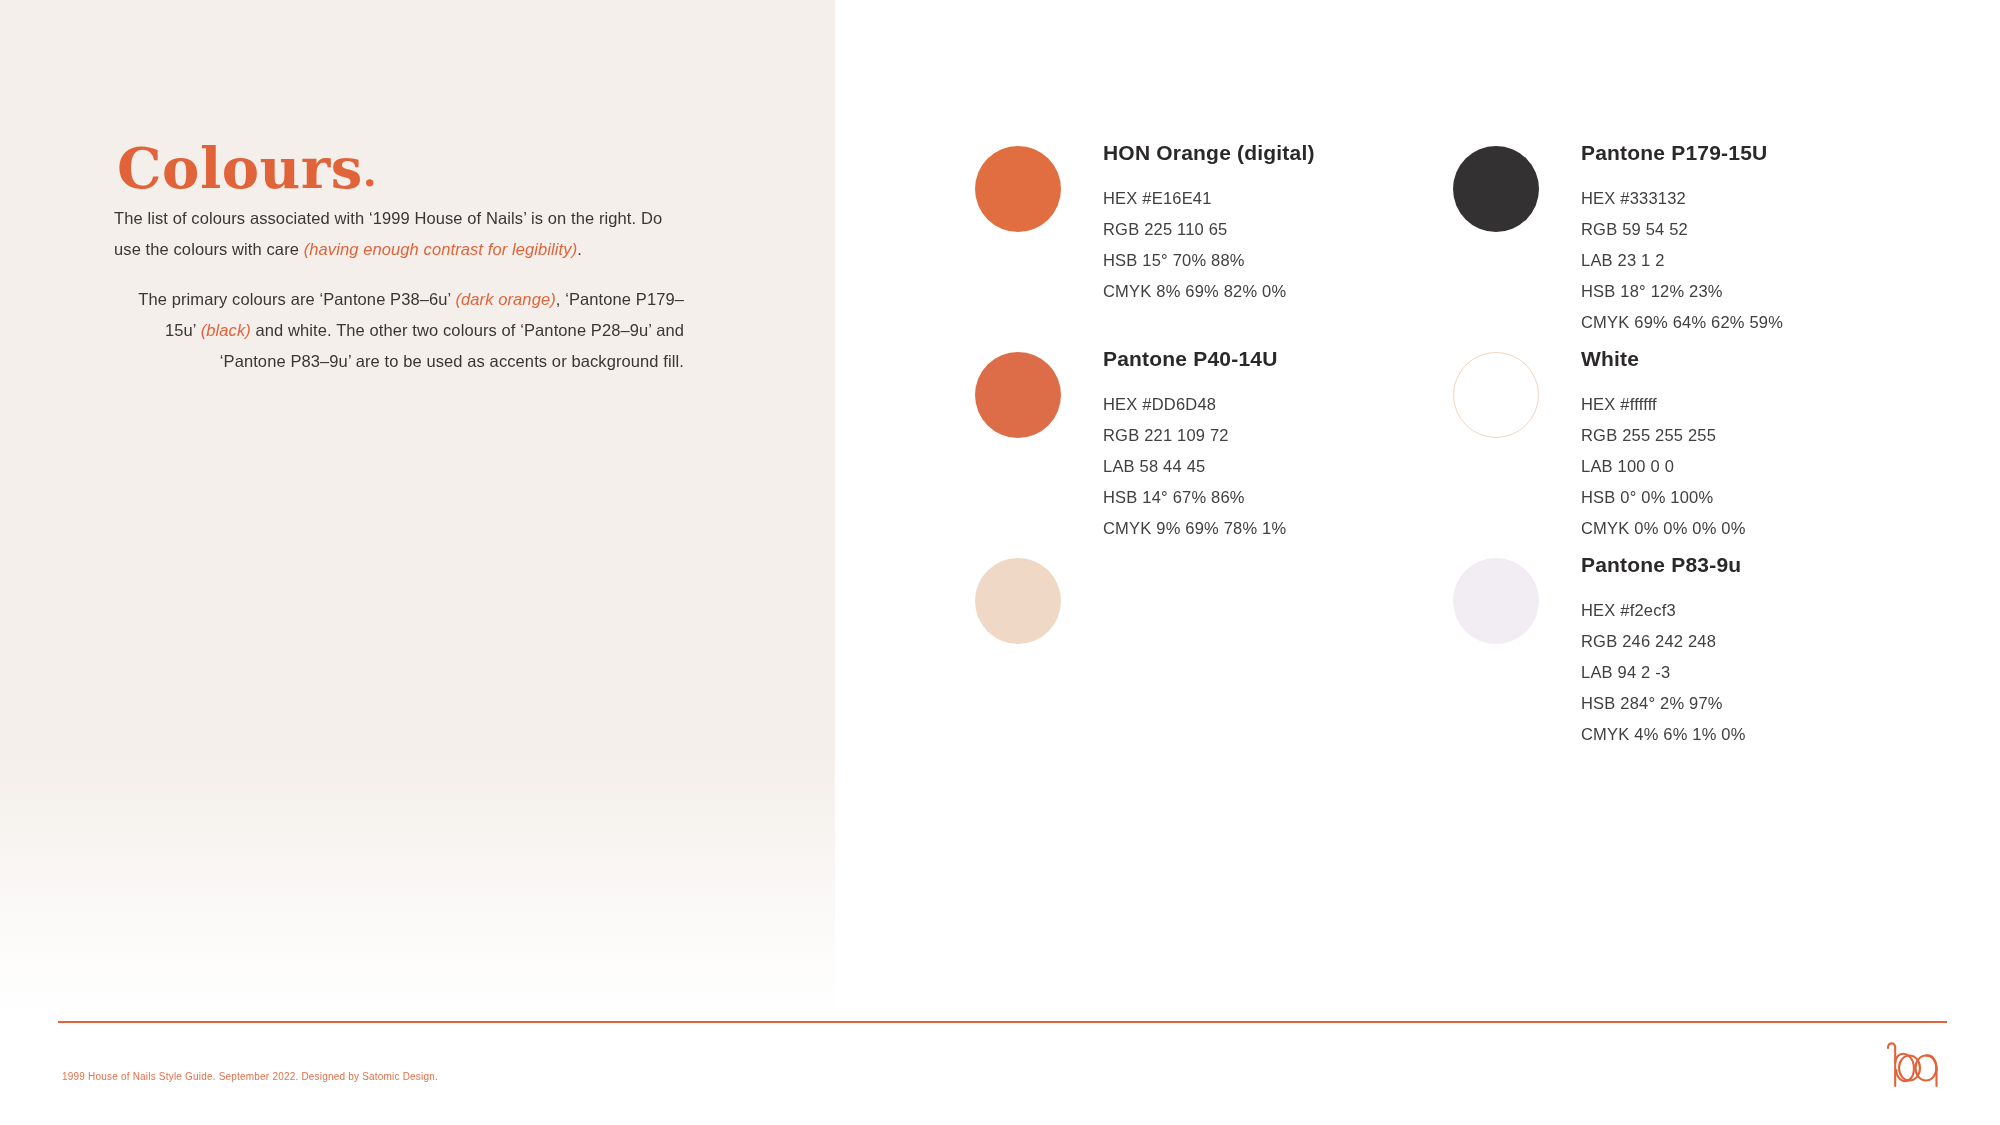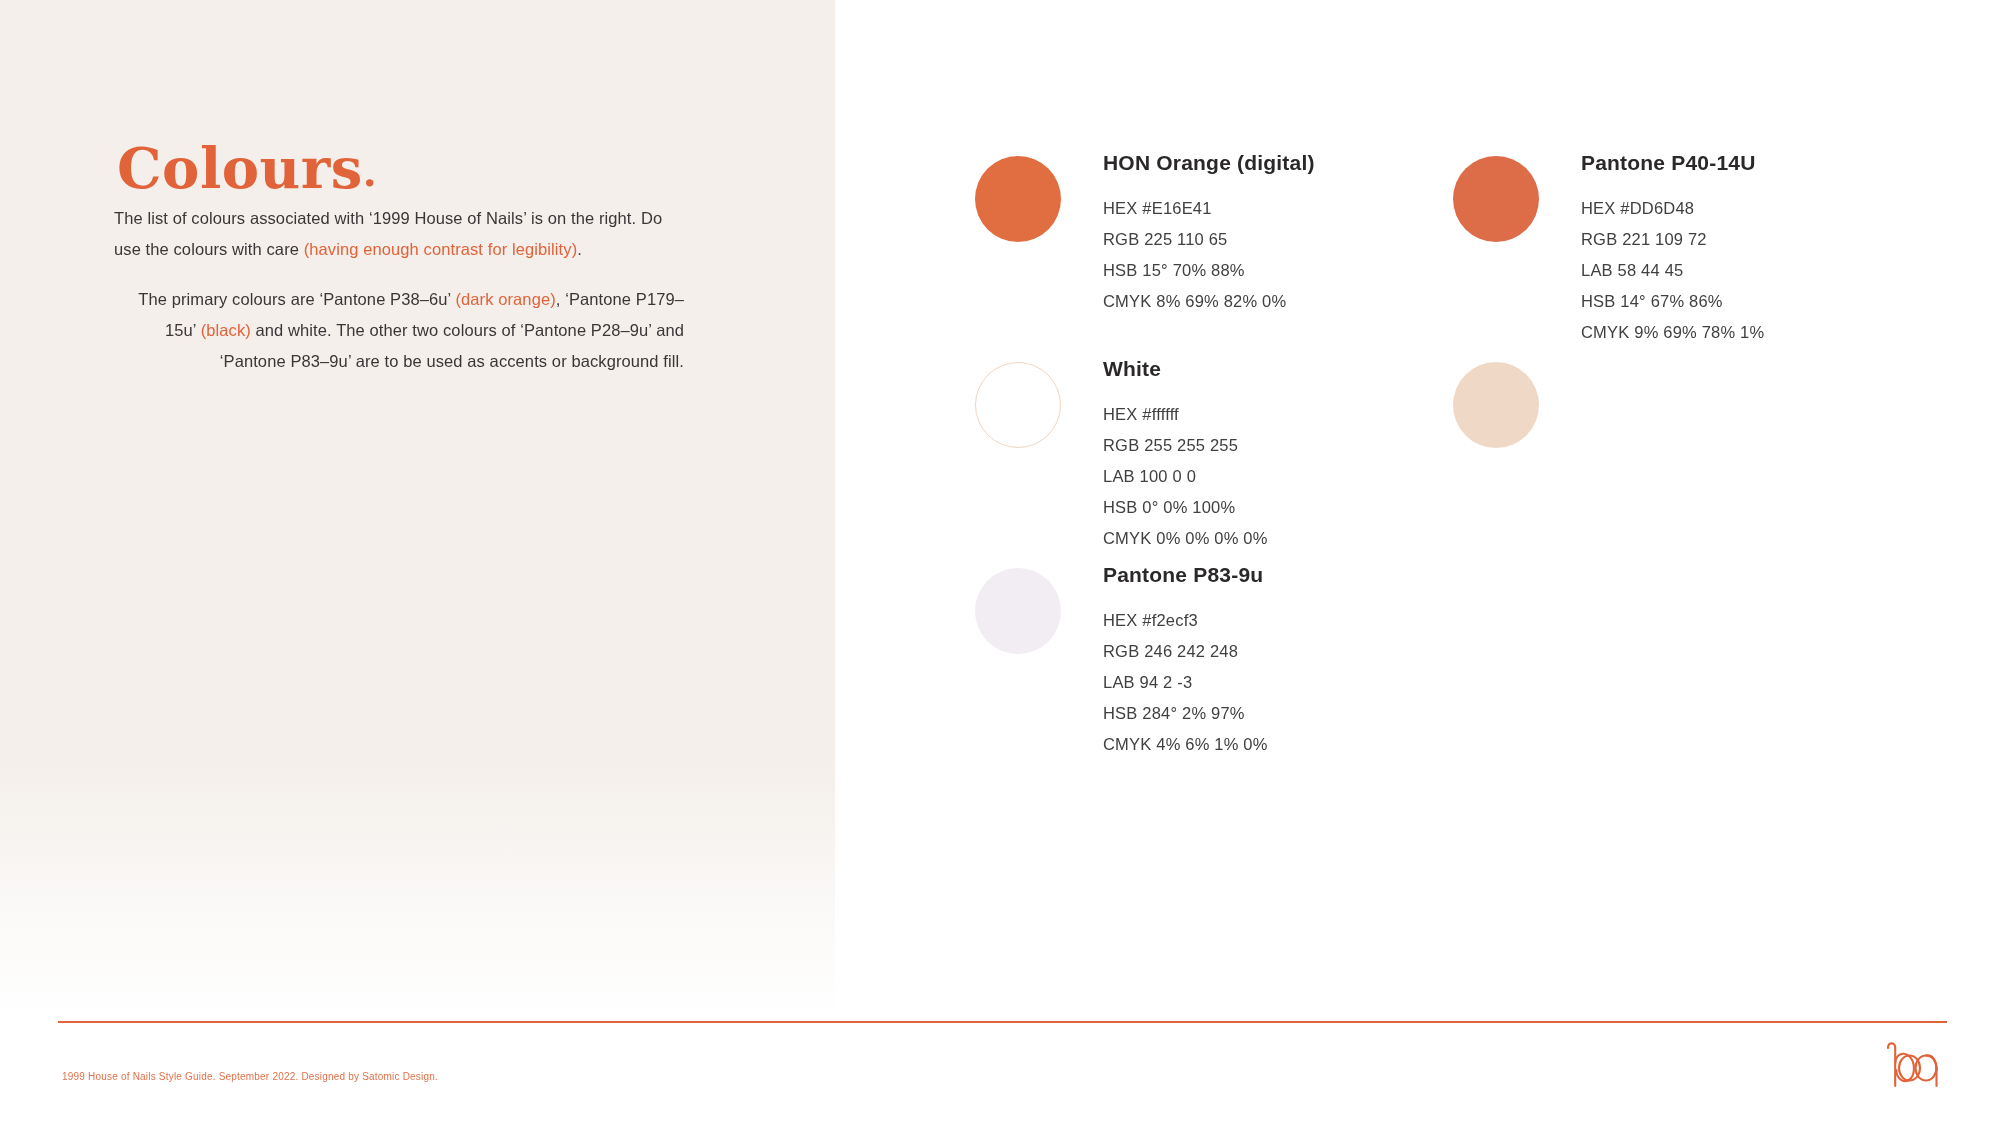--- a/index.html
+++ b/index.html
@@ -56,27 +56,27 @@
     width: 570px;
   }
   #intro p {
     margin: 0 0 19px 0;
     font-size: 16.5px;
     line-height: 31px;
     color: #3a3637;
     letter-spacing: 0.1px;
   }
   #intro p:last-child { margin-bottom: 0; text-align: right; }
-  .accent { color: #e1633a; }
+  .accent { color: #e1633a; font-style: italic; }
 
   
   #swatch-grid {
     position: absolute;
     left: 975px;
-    top: 150px;
+    top: 140px;
     width: 960px;
     display: grid;
     grid-template-columns: 470px 470px;
     grid-column-gap: 20px;
     grid-row-gap: 72px;
     gap: 8px;
   }
   .swatch {
     display: flex;
     align-items: flex-start;
@@ -166,20 +166,33 @@
     </div>
     <div class="swatch-info">
       <div class="swatch-name">HON Orange (digital)</div>
       <div class="swatch-line">HEX #E16E41</div>
       <div class="swatch-line">RGB 225 110 65</div>
       <div class="swatch-line">HSB 15° 70% 88%</div>
       <div class="swatch-line">CMYK 8% 69% 82% 0%</div>
     </div>
   </div>
 
+  <div class="swatch">
+    <div class="swatch-dot-wrap">
+      <div class="swatch-dot" style="background: rgb(51, 49, 50); border: none;"></div>
+    </div>
+    <div class="swatch-info">
+      <div class="swatch-name">Pantone P179-15U</div>
+      <div class="swatch-line">HEX #333132</div>
+      <div class="swatch-line">RGB 59 54 52</div>
+      <div class="swatch-line">LAB 23 1 2</div>
+      <div class="swatch-line">HSB 18° 12% 23%</div>
+      <div class="swatch-line">CMYK 69% 64% 62% 59%</div>
+    </div>
+  </div>
 
   <div class="swatch">
     <div class="swatch-dot-wrap">
       <div class="swatch-dot" style="background: rgb(221, 109, 72); border: none;"></div>
     </div>
     <div class="swatch-info">
       <div class="swatch-name">Pantone P40-14U</div>
       <div class="swatch-line">HEX #DD6D48</div>
       <div class="swatch-line">RGB 221 109 72</div>
       <div class="swatch-line">LAB 58 44 45</div>

